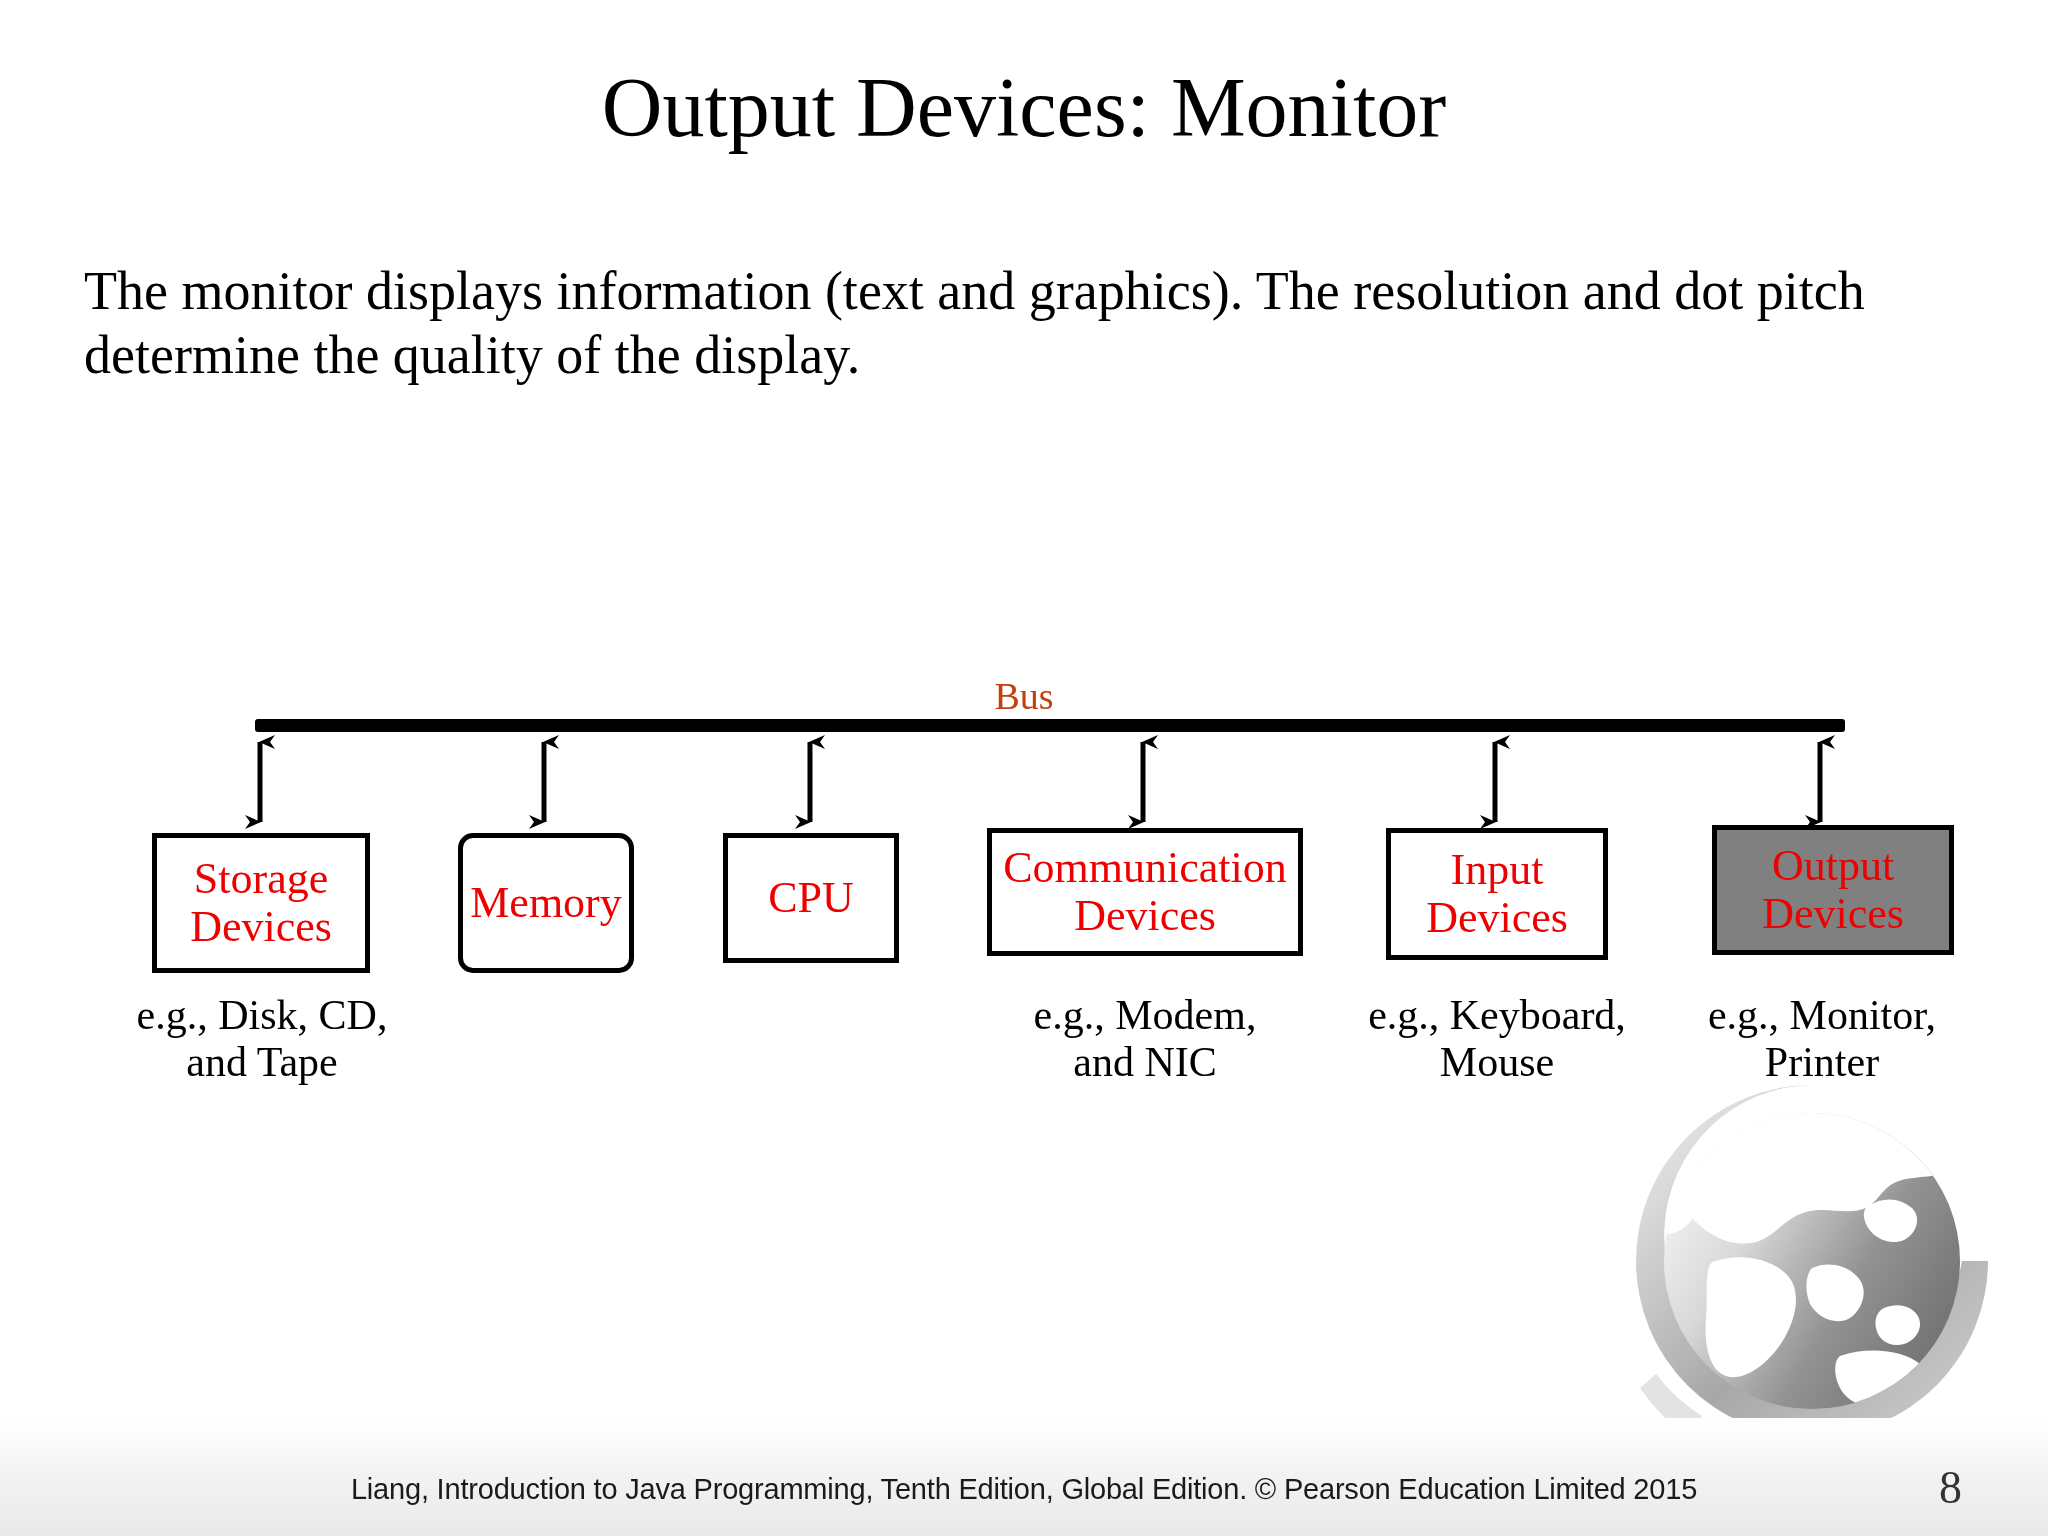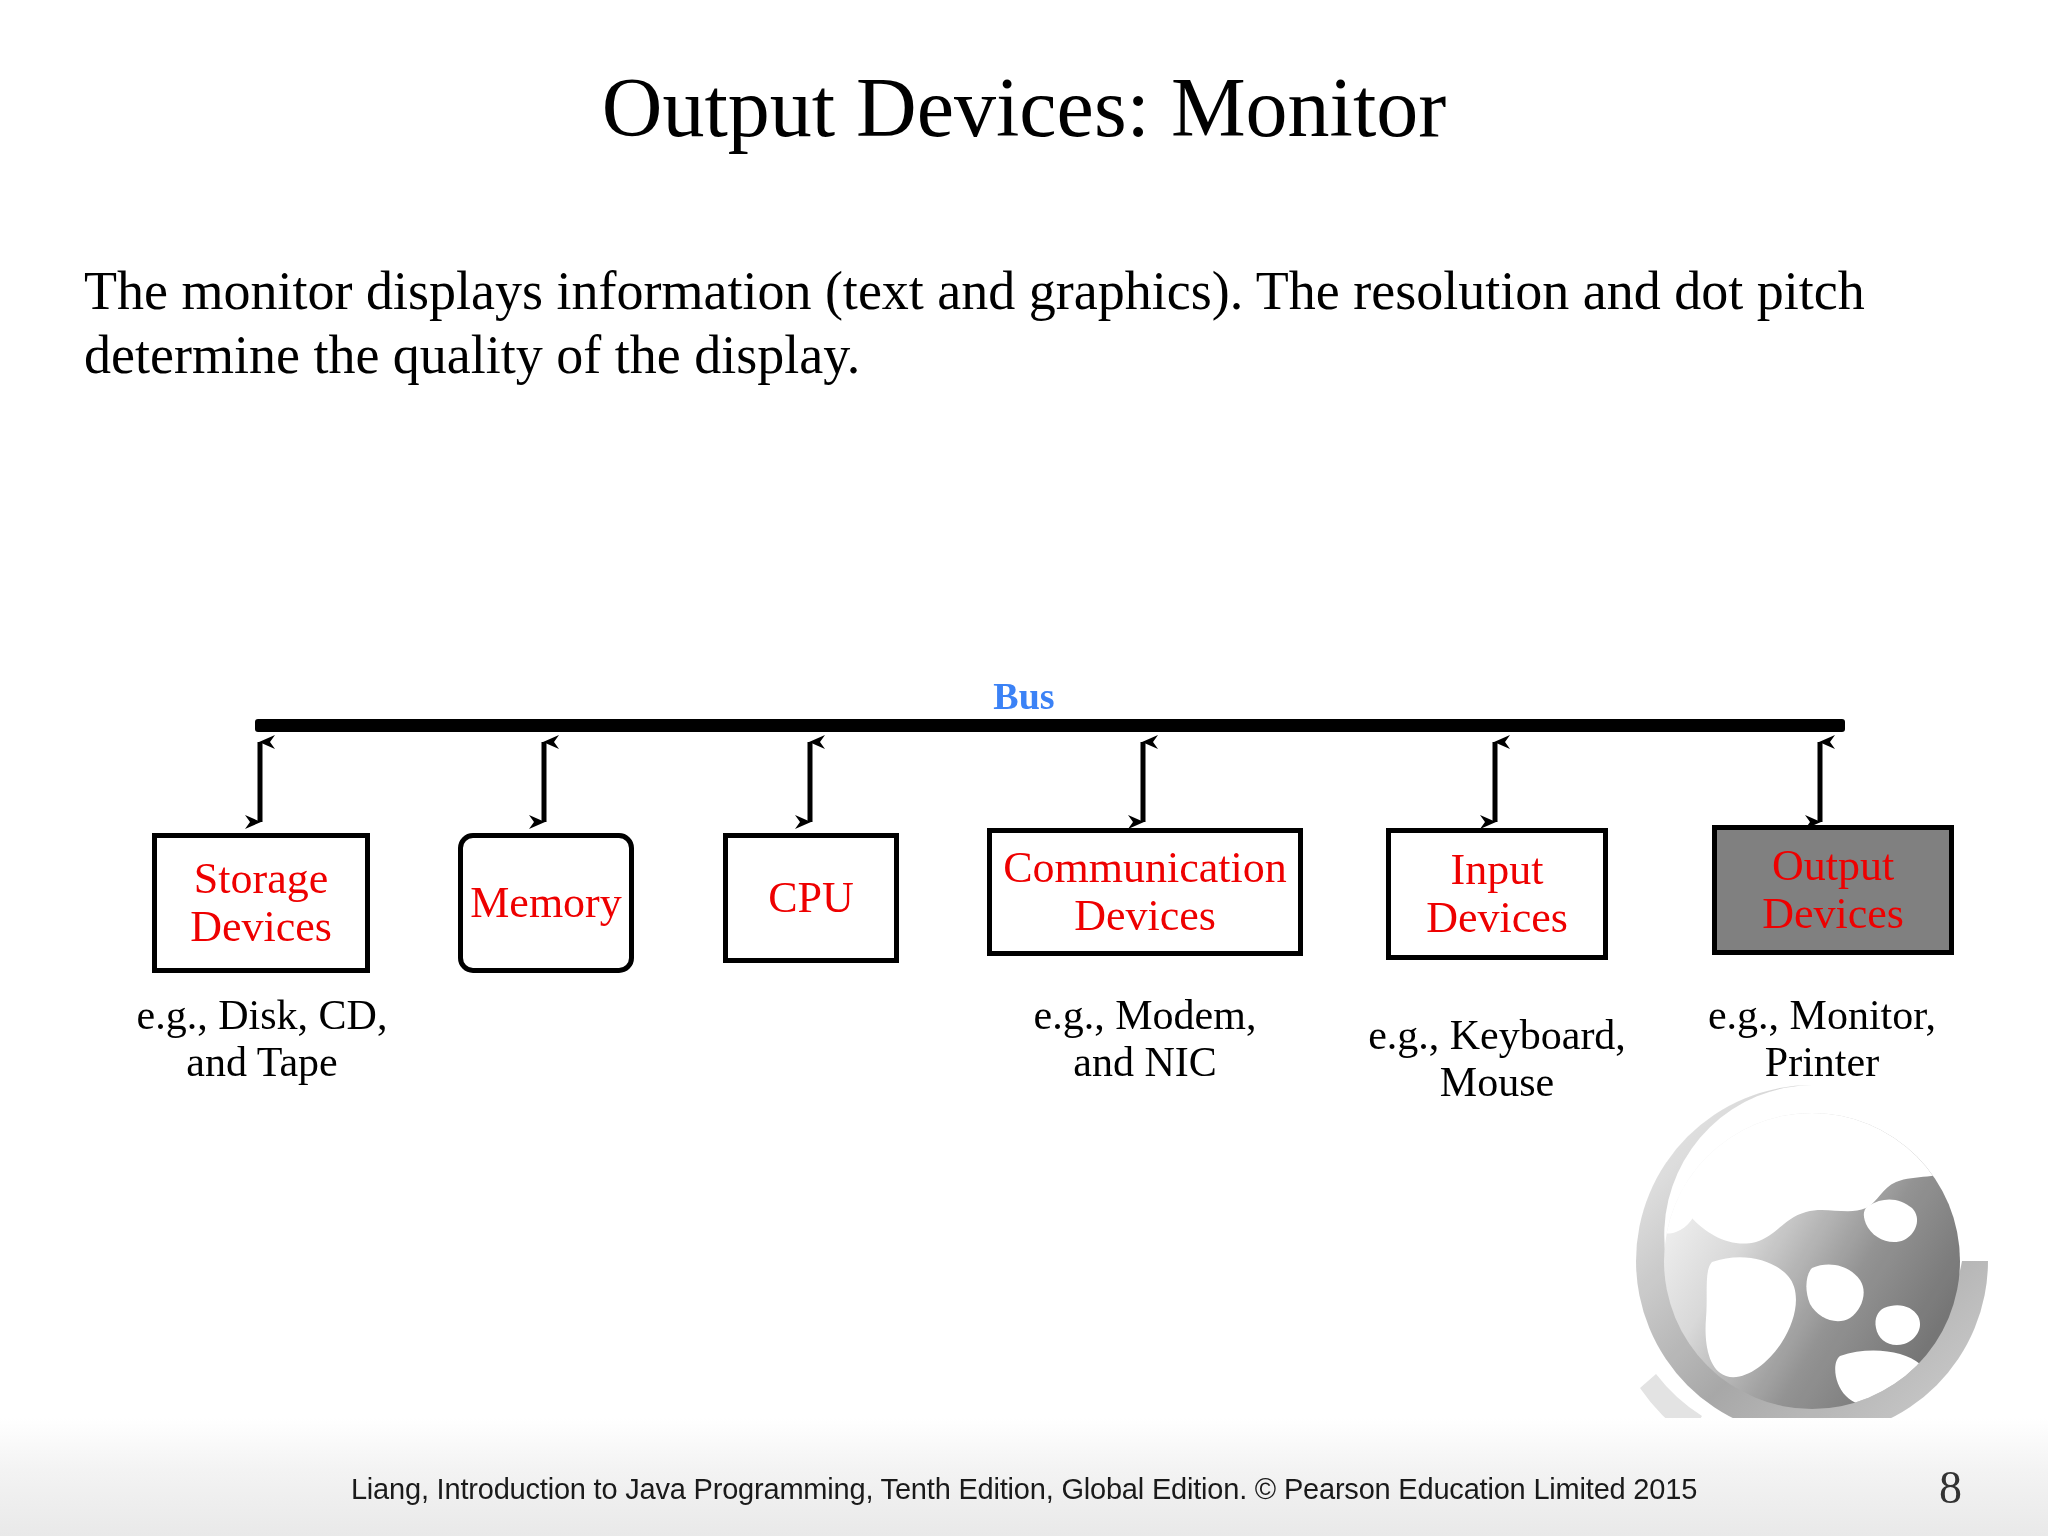--- a/index.html
+++ b/index.html
@@ -61,24 +61,23 @@
     width: 2048px;
     height: 1536px;
     pointer-events: none;
   }
   #diagram .hit { pointer-events: auto; }
 
   .bus-label {
     position: absolute;
     font-family: "Liberation Serif", "DejaVu Serif", serif;
     font-size: 38px;
-    color: #3b82f6;
+    color: #c2410c;
     line-height: 40px;
     white-space: nowrap;
-    font-weight: bold;
   }
 
   
   .device-box {
     position: absolute;
     border: 5px solid #000000;
     background: #ffffff;
     box-sizing: border-box;
     display: flex;
     align-items: center;
@@ -208,21 +207,21 @@
       <span class="device-label">Output
 Devices</span>
     </div>
 
     <div class="device-caption" style="left:62px; top:992px; width:400px;">e.g., Disk, CD,
 and Tape</div>
 
     <div class="device-caption" style="left:945px; top:992px; width:400px;">e.g., Modem,
 and NIC</div>
 
-    <div class="device-caption" style="left:1297px; top:992px; width:400px;margin-top:20px;">e.g., Keyboard,
+    <div class="device-caption" style="left:1297px; top:992px; width:400px;">e.g., Keyboard,
 Mouse</div>
 
     <div class="device-caption" style="left:1622px; top:992px; width:400px;">e.g., Monitor,
 Printer</div>
 
   </div>
 
   <svg id="globe-watermark" viewBox="0 0 420 420">
     <defs>
       <linearGradient id="globeGrad" x1="0" y1="0" x2="1" y2="0.6">

